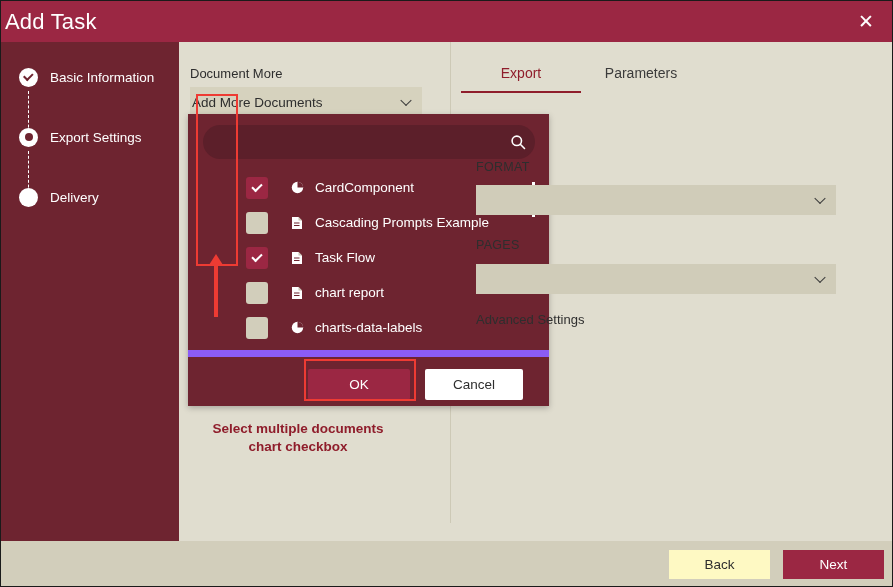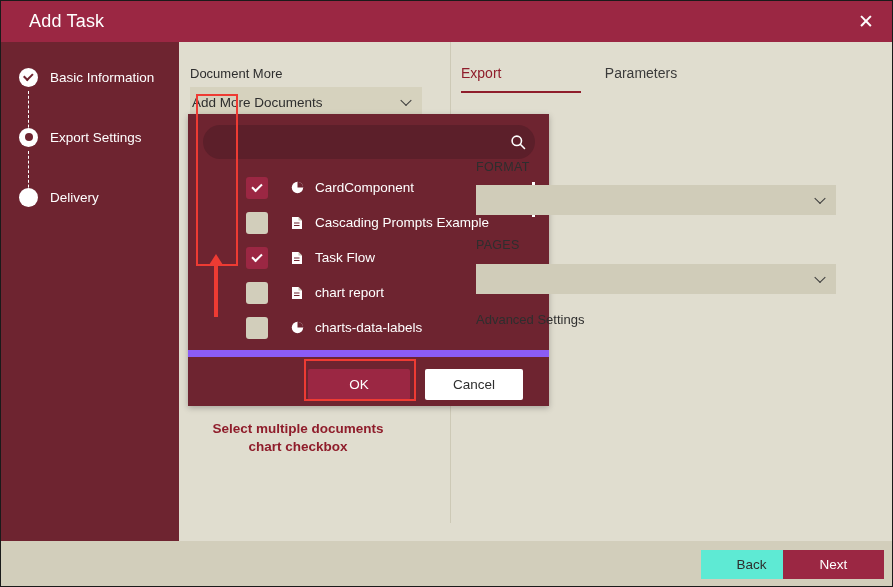--- a/index.html
+++ b/index.html
@@ -18,23 +18,23 @@
   }
 
   
   .titlebar {
     position: absolute; left: 0; top: 0;
     width: 891px; height: 41px;
     background: #9b2743;
     display: flex; align-items: center;
   }
   .titlebar-text {
-    margin-left: 28px;
+    margin-left: 4px;
     color: #ffffff;
-    font-size: 18px;
+    font-size: 22px;
     letter-spacing: .2px;
   }
   .titlebar-close {
     position: absolute; right: 0; top: 0;
     width: 52px; height: 41px;
     display: flex; align-items: center; justify-content: center;
     color: #ffffff; font-size: 19px; line-height: 1;
     cursor: pointer;
   }
 
@@ -254,21 +254,21 @@
     padding: 6px 0 12px 0;
     font-size: 14px; color: #3b3b3b;
     cursor: pointer;
   }
   .tab.active { color: #8f1d2b; }
   .tab.active::after {
     content: "";
     position: absolute; left: 0; bottom: 0;
     width: 100%; height: 2px; background: #8f1d2b;
   }
-  .tab-export { width: 120px; text-align: left; }
+  .tab-export { width: 120px; text-align: center; }
   .tab-params { width: 120px; text-align: center; margin-left: 0px; }
 
   .field-label {
     position: absolute;
     font-size: 12.5px; color: #2e2e2e;
     letter-spacing: .3px;
   }
   .lbl-format { left: 297px; top: 118px; }
   .lbl-pages  { left: 297px; top: 196px; }
   .field-select {
@@ -290,21 +290,21 @@
     position: absolute; left: 0; top: 540px;
     width: 891px; height: 45px;
     background: #d2cebb;
   }
   .foot-btn {
     position: absolute; top: 9px;
     width: 101px; height: 29px;
     display: flex; align-items: center; justify-content: center;
     font-size: 13.5px; cursor: pointer;
   }
-  .foot-back { left: 700px; background: #5eead4; color: #2e2e2e; }
+  .foot-back { left: 668px; background: #fef9c3; color: #2e2e2e; }
   .foot-next { left: 782px; background: #9b2743; color: #ffffff; }
 </style>
 </head>
 <body>
 
 <div id="app">
 
   <div class="titlebar">
     <div class="titlebar-text">Add Task</div>
     <div class="titlebar-close">✕</div>

